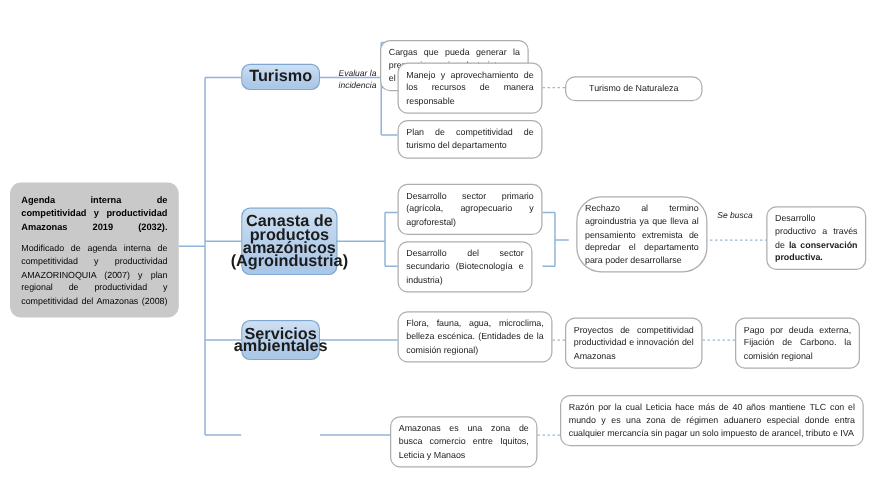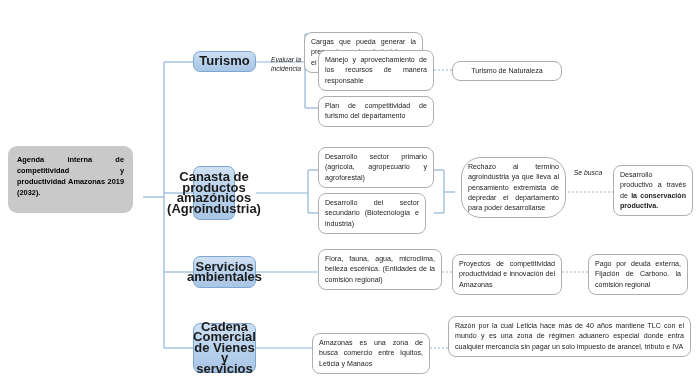--- a/index.html
+++ b/index.html
@@ -135,50 +135,48 @@
     <path d="M560,192 L613,192" stroke="#9db8d4" stroke-width="1" fill="none" stroke-dasharray="2,2"></path>
 
     <path d="M256,272 L318,272" stroke="#8fb4d9" stroke-width="1.2" fill="none"></path>
     <path d="M434,272 L452,272" stroke="#9db8d4" stroke-width="1" fill="none" stroke-dasharray="2,2"></path>
     <path d="M562,272 L588,272" stroke="#9db8d4" stroke-width="1" fill="none" stroke-dasharray="2,2"></path>
 
     <path d="M256,348 L312,348" stroke="#8fb4d9" stroke-width="1.2" fill="none"></path>
     <path d="M430,348 L448,348" stroke="#9db8d4" stroke-width="1" fill="none" stroke-dasharray="2,2"></path>
   </svg>
 
-  <div class="node root-box" style="left:8px; top:146px; width:125px;">
+  <div class="node root-box" style="left:8px; top:146px; width:135px;">
     <p class="root-title">Agenda interna de competitividad y productividad Amazonas 2019 (2032).</p>
+    <p class="root-sub">Modificado de agenda interna de competitividad y productividad AMAZORINOQUIA (2007) y plan regional de productividad y competitividad del Amazonas (2008)</p>
   </div>
 
   <div class="node branch-box" style="left:193px; top:51px; width:63px; height:21px;">
     <span>Turismo</span>
   </div>
   <div class="edge-label" style="left:266px; top:55px; width:40px;">Evaluar la incidencia</div>
 
   <div class="node leaf-box" style="left:304px; top:4px; width:119px;margin-top:28px;">Cargas que pueda generar la presencia masiva de turistas en el departamento</div>
   <div class="node leaf-box" style="left:318px; top:50px; width:116px;">Manejo y aprovechamiento de los recursos de manera responsable</div>
   <div class="node leaf-box" style="left:318px; top:96px; width:116px;">Plan de competitividad de turismo del departamento</div>
   <div class="node leaf-box center" style="left:452px; top:61px; width:110px;">Turismo de Naturaleza</div>
 
-  <div class="node branch-box" style="left:193px; top:166px; width:42px; height:54px;">
+  <div class="node branch-box" style="left:193px; top:166px; width:77px; height:54px;">
     <span>Canasta de productos amazónicos (Agroindustria)</span>
   </div>
 
   <div class="node leaf-box" style="left:318px; top:147px; width:116px;">Desarrollo sector primario (agrícola, agropecuario y agroforestal)</div>
   <div class="node leaf-box" style="left:318px; top:193px; width:108px;">Desarrollo del sector secundario (Biotecnología e industria)</div>
   <div class="node leaf-box" style="left:461px; top:157px; width:105px;border-radius:20px;">Rechazo al termino agroindustria ya que lleva al pensamiento extremista de depredar el departamento para poder desarrollarse</div>
   <div class="edge-label" style="left:568px; top:168px; width:40px;">Se busca</div>
   <div class="node leaf-box" style="left:613px; top:165px; width:80px;"><span>Desarrollo productivo a través de </span><span class="bold">la conservación productiva.</span></div>
 
   <div class="node branch-box" style="left:193px; top:256px; width:63px; height:32px;">
     <span>Servicios ambientales</span>
   </div>
   <div class="node leaf-box" style="left:318px; top:249px; width:124px;">Flora, fauna, agua, microclima, belleza escénica. (Entidades de la comisión regional)</div>
   <div class="node leaf-box" style="left:452px; top:254px; width:110px;">Proyectos de competitividad productividad e innovación del Amazonas</div>
   <div class="node leaf-box" style="left:588px; top:254px; width:100px;">Pago por deuda externa, Fijación de Carbono. la comisión regional</div>
 
-  <div class="node branch-box" style="left:193px; top:323px; width:63px; height:50px;">
-    <span>Cadena Comercial de Vienes y servicios</span>
-  </div>
   <div class="node leaf-box" style="left:312px; top:333px; width:118px;">Amazonas es una zona de busca comercio entre Iquitos, Leticia y Manaos</div>
   <div class="node leaf-box" style="left:448px; top:316px; width:243px;">Razón por la cual Leticia hace más de 40 años mantiene TLC con el mundo y es una zona de régimen aduanero especial donde entra cualquier mercancía sin pagar un solo impuesto de arancel, tributo e IVA</div>
 
 </div>
 
 </body></html>

